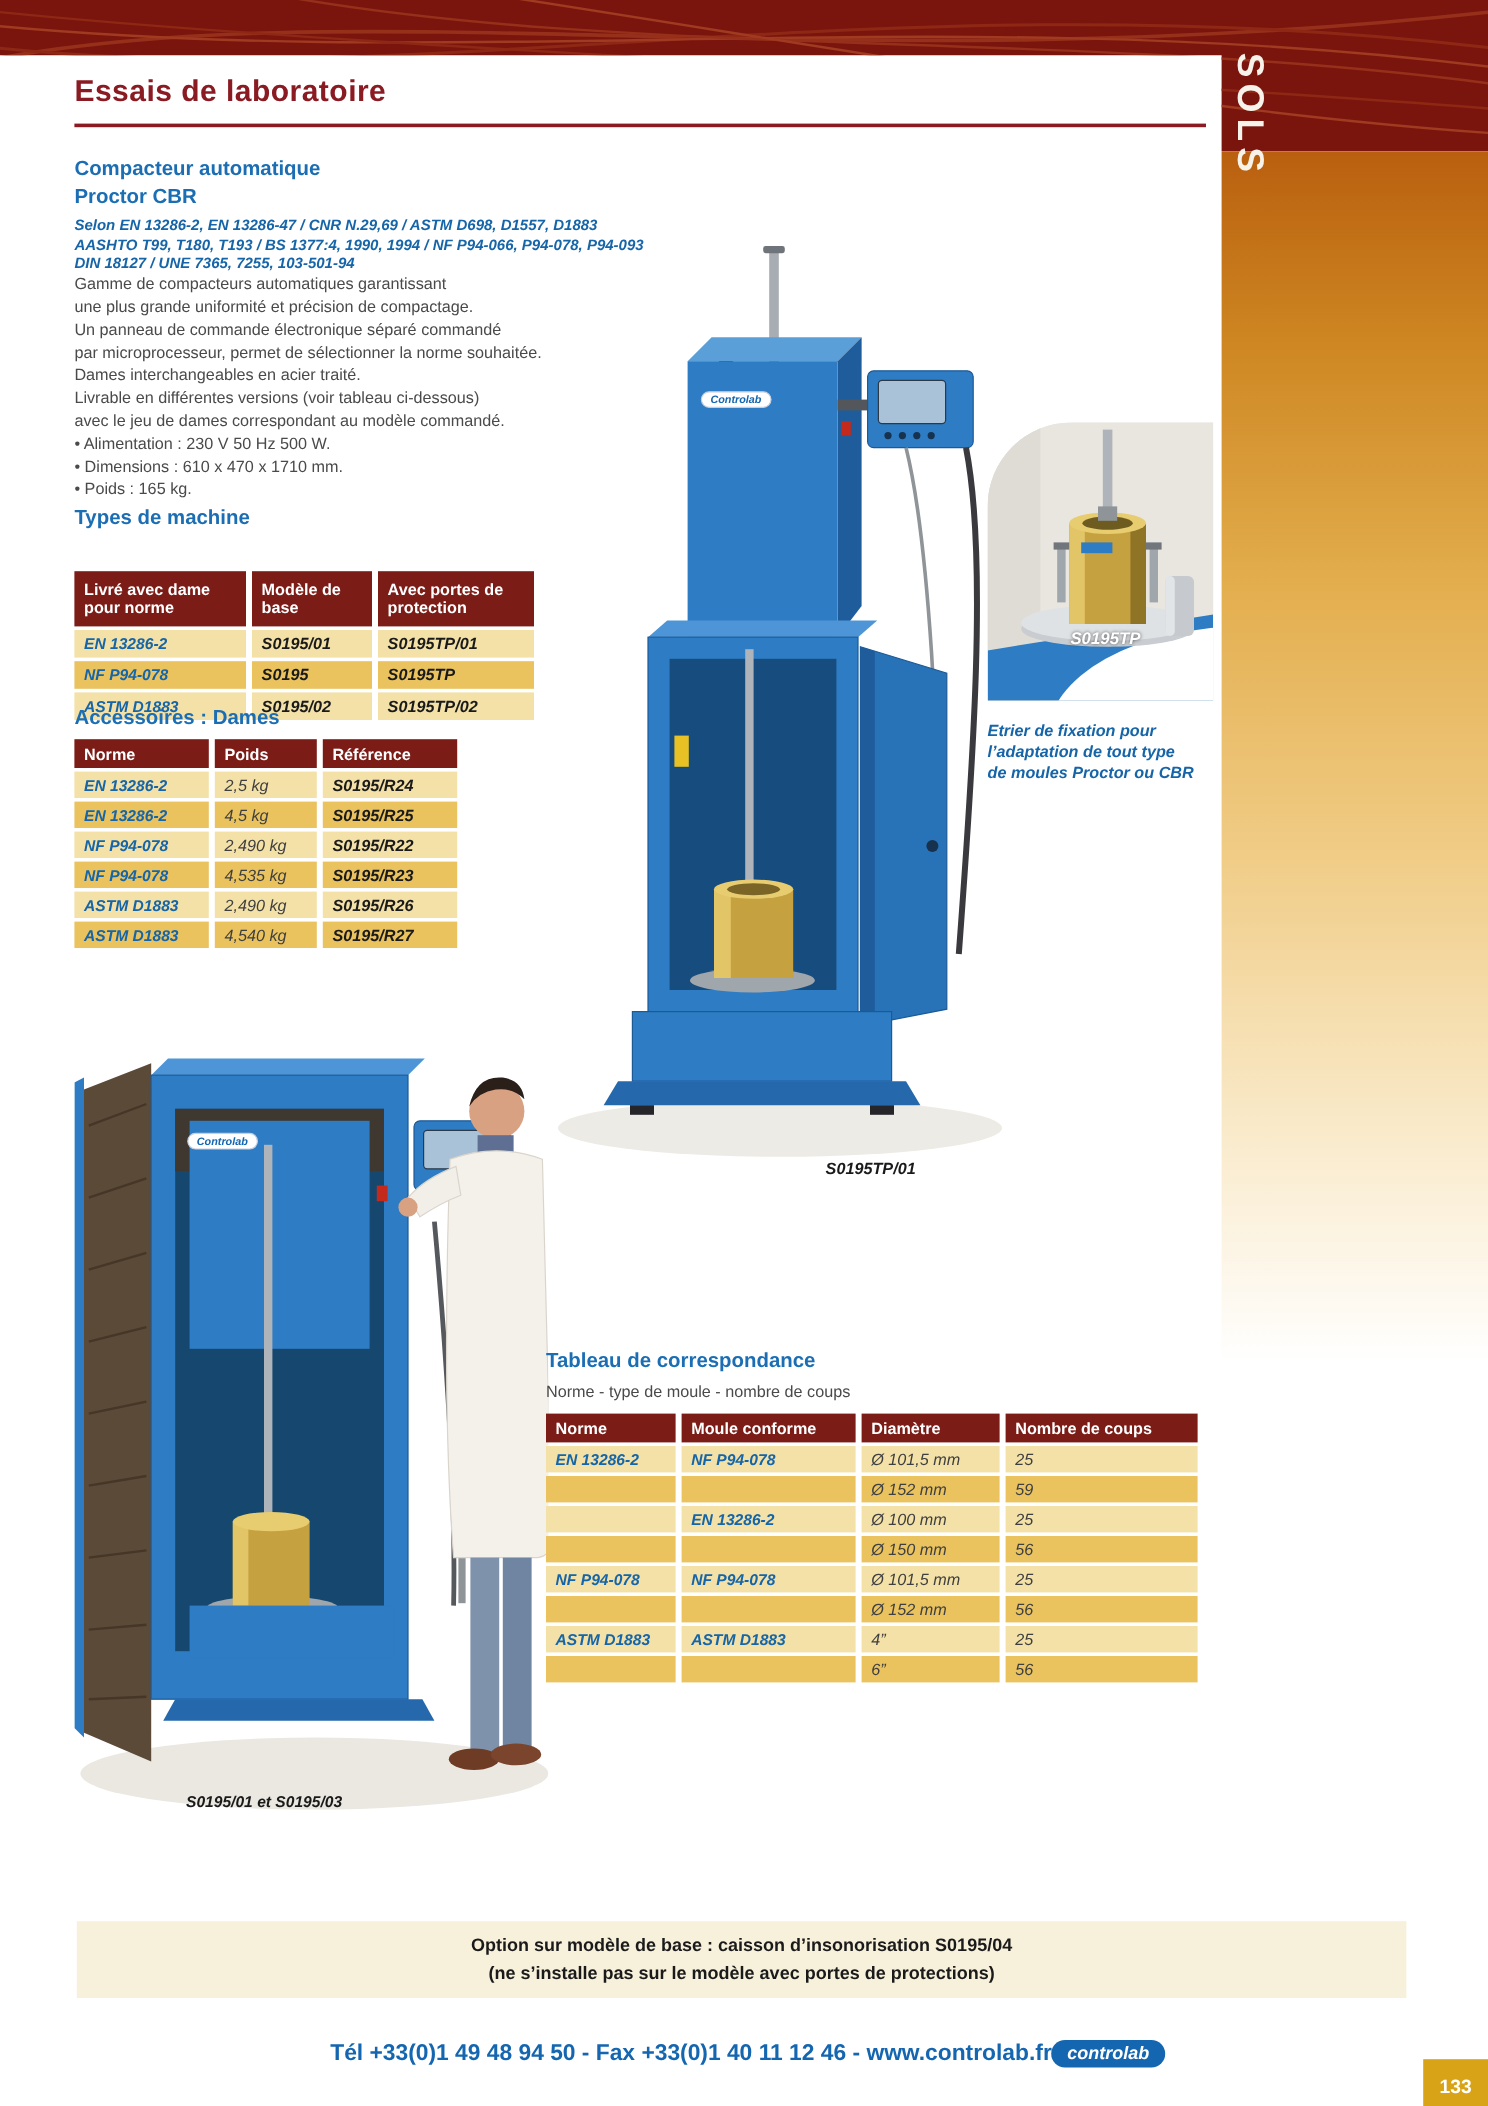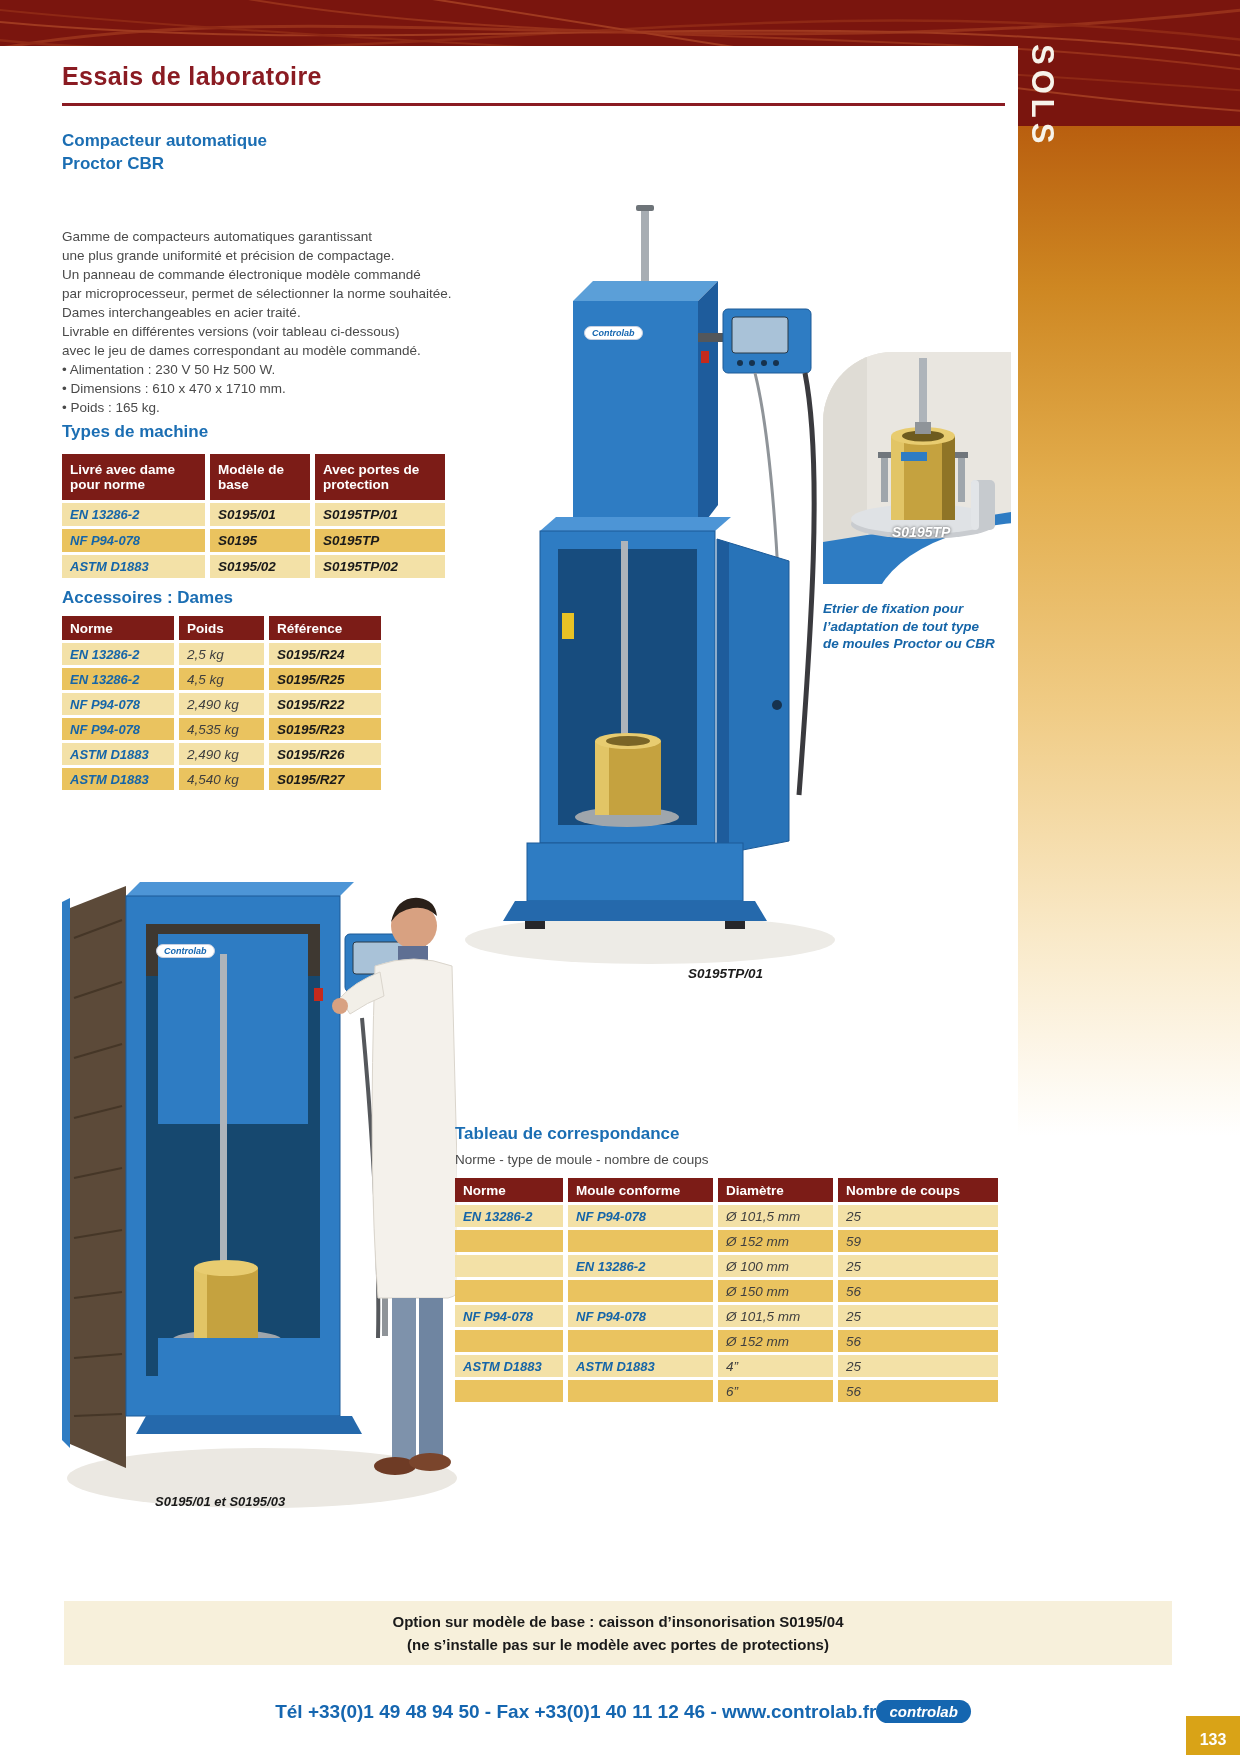--- a/index.html
+++ b/index.html
@@ -22,21 +22,21 @@
   #description{left:62px;top:227px;font-size:13.5px;color:#4A4A4A;line-height:19px;}
   .bullet::before{content:"• ";}
   .sec-h{font-size:17px;font-weight:bold;color:#1B6EB3;}
   #types-heading{left:62px;top:422px;}
   #acc-heading{left:62px;top:588px;}
   #corr-heading{left:455px;top:1124px;}
   #corr-subtitle{left:455px;top:1152px;font-size:13.5px;color:#4A4A4A;}
 
   
   .gtable{display:grid;gap:3px 5px;}
-  #types-table{left:62px;top:454px;grid-template-columns:143px 100px 130px;grid-template-rows:46px 23px 23px 23px;border-radius:11px;}
+  #types-table{left:62px;top:476px;grid-template-columns:143px 100px 130px;grid-template-rows:46px 23px 23px 23px;border-radius:11px;}
   #acc-table{left:62px;top:616px;grid-template-columns:112px 85px 112px;grid-template-rows:24px repeat(6,22px);}
   #corr-table{left:455px;top:1178px;grid-template-columns:108px 145px 115px 160px;grid-template-rows:24px repeat(8,22px);}
   .th{background:#7C1C17;color:#fff;font-weight:bold;font-size:13.5px;line-height:15px;
       display:flex;align-items:center;padding-left:8px;}
   .td{display:flex;align-items:center;padding-left:8px;font-size:13px;font-style:italic;}
   .r0{background:#F3E1A7;} .r1{background:#EAC35F;}
   .cb{color:#1565A8;font-weight:bold;font-style:italic;}
   .cd{color:#1A1A1A;font-weight:bold;font-size:13.5px;}
   .cp{color:#3F3F3F;font-size:13.5px;}
 
@@ -93,24 +93,29 @@
   <div class="abs" id="side-gradient"></div>
   <div class="abs" id="sols-tab">SOLS</div>
 
   <div class="abs" id="page-title">Essais de laboratoire</div>
   <div class="abs" id="title-rule"></div>
 
   <div class="abs" id="product-heading">
     <div>Compacteur automatique</div>
     <div>Proctor CBR</div>
   </div>
+  <div class="abs" id="norms">
+    <div>Selon EN 13286-2, EN 13286-47 / CNR N.29,69 / ASTM D698, D1557, D1883</div>
+    <div>AASHTO T99, T180, T193 / BS 1377:4, 1990, 1994 / NF P94-066, P94-078, P94-093</div>
+    <div>DIN 18127 / UNE 7365, 7255, 103-501-94</div>
+  </div>
   <div class="abs" id="description">
     <div>Gamme de compacteurs automatiques garantissant</div>
     <div>une plus grande uniformité et précision de compactage.</div>
-    <div>Un panneau de commande électronique modèle commandé</div>
+    <div>Un panneau de commande électronique séparé commandé</div>
     <div>par microprocesseur, permet de sélectionner la norme souhaitée.</div>
     <div>Dames interchangeables en acier traité.</div>
     <div>Livrable en différentes versions (voir tableau ci-dessous)</div>
     <div>avec le jeu de dames correspondant au modèle commandé.</div>
     <div class="bullet">Alimentation : 230 V 50 Hz 500 W.</div>
     <div class="bullet">Dimensions : 610 x 470 x 1710 mm.</div>
     <div class="bullet">Poids : 165 kg.</div>
   </div>
 
   <div class="abs sec-h" id="types-heading">Types de machine</div>

